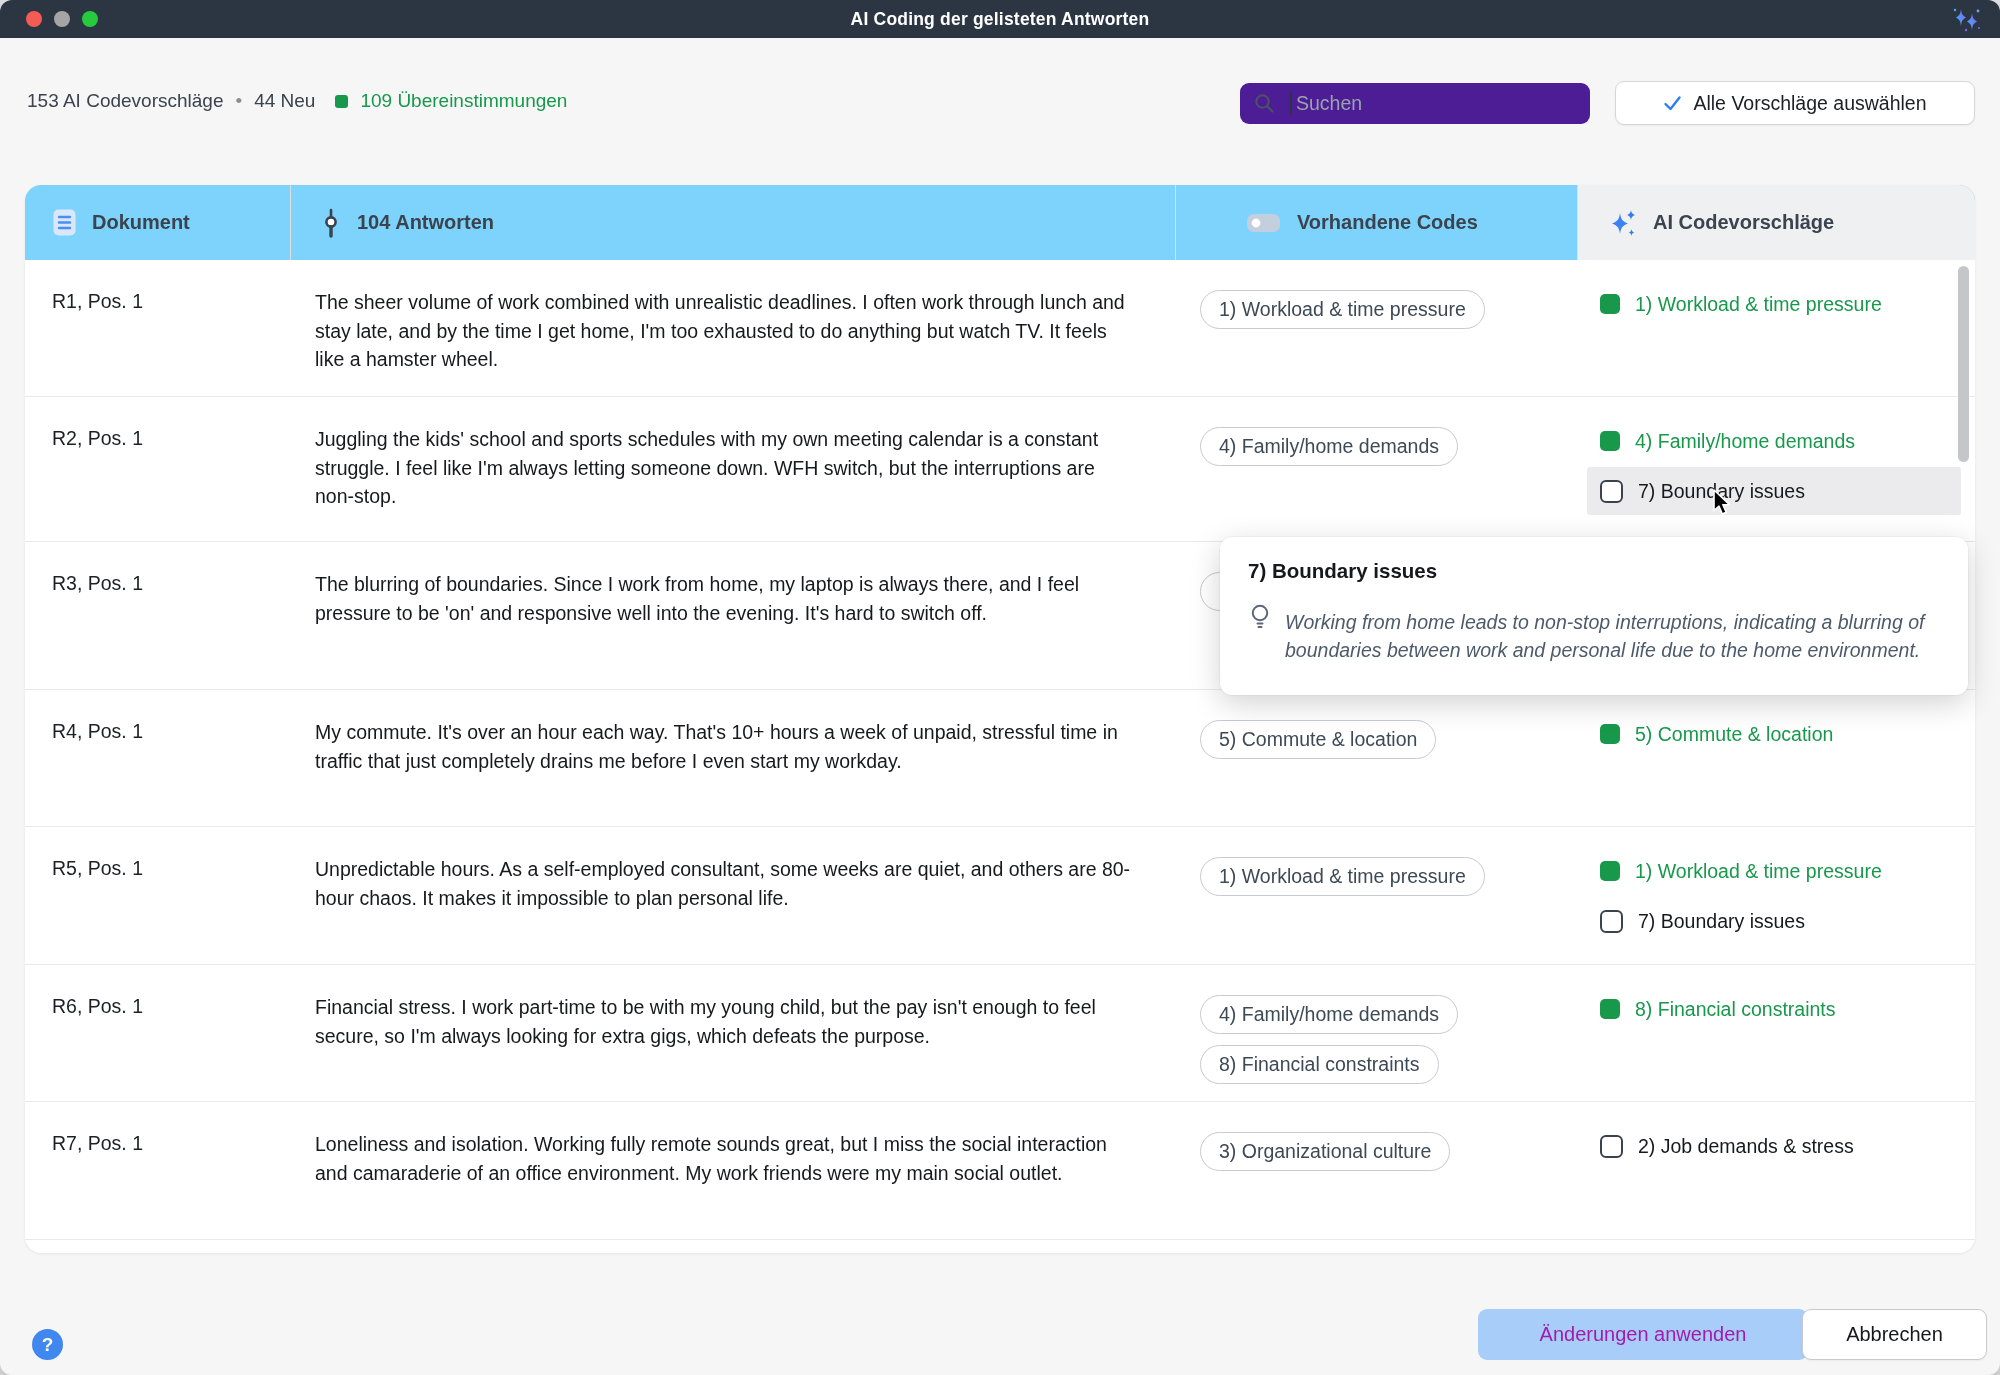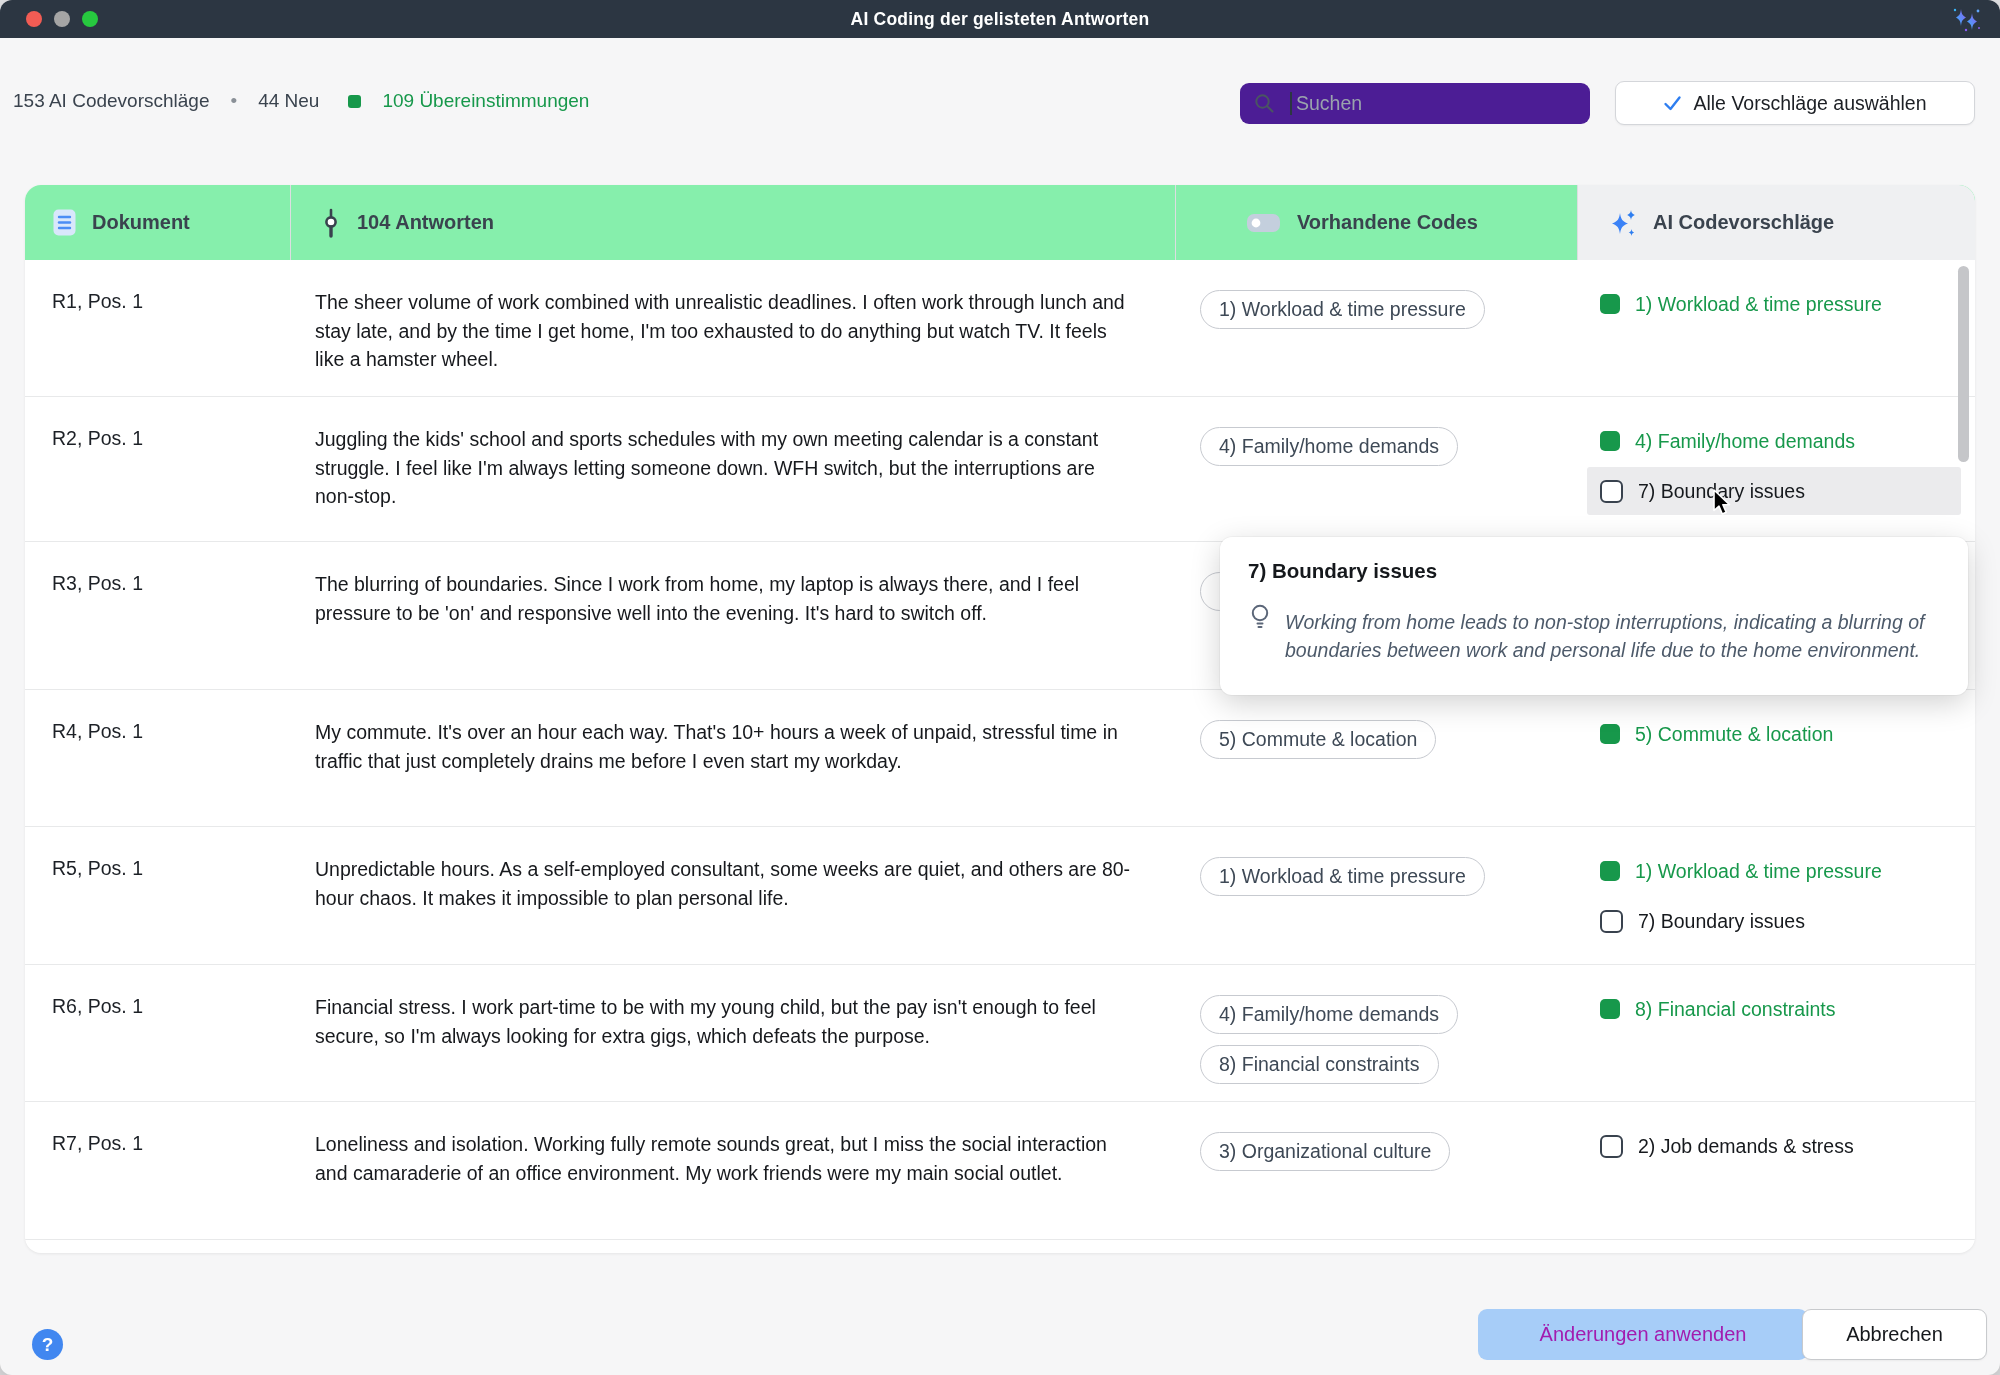--- a/index.html
+++ b/index.html
@@ -15,41 +15,41 @@
   .titlebar { position:absolute; left:0; top:0; width:2000px; height:38px; background:#2c3642; }
   .traffic { position:absolute; top:11px; width:16px; height:16px; border-radius:50%; }
   .t-red   { left:26px;  background:#f25c54; }
   .t-gray  { left:54px;  background:#a5a5a5; }
   .t-green { left:82px;  background:#27c93f; }
   .win-title { position:absolute; top:0; left:0; width:100%; height:38px; line-height:38px;
     text-align:center; color:#fff; font-size:17.5px; font-weight:700; letter-spacing:.2px; }
   .app-logo { position:absolute; right:18px; top:6px; width:32px; height:27px; }
 
   
-  .stats { position:absolute; left:13px; top:90px; display:flex; align-items:center; gap:21px;
+  .stats { position:absolute; left:27px; top:90px; display:flex; align-items:center; gap:12px;
     font-size:19px; color:#3a434e;justify-content:center; }
   .stats .dot-sep { color:#8a9097; font-size:19px; }
   .match-square { width:13px; height:13px; border-radius:3px; background:#17984b; display:inline-block; }
   .green-text { color:#17984b; }
 
   .search-box { position:absolute; left:1240px; top:83px; width:350px; height:41px;
     background:#4c1d95; border-radius:9px; }
   .search-box svg { position:absolute; left:13px; top:9px; }
   .caret { position:absolute; left:50px; top:9px; width:1.5px; height:23px; background:#2c3642; }
   .search-ph { position:absolute; left:56px; top:0; line-height:41px; font-size:19.5px; color:#9aa3ad; }
 
   .btn-select-all { position:absolute; left:1615px; top:81px; width:360px; height:44px;
     background:#fff; border:1px solid #d4d6da; border-radius:9px;
     display:flex; align-items:center; justify-content:center; gap:11px;
     font-size:19.5px; color:#1c1f24; box-shadow:0 1px 2px rgba(0,0,0,.05); cursor:default; }
 
   
   .card { position:absolute; left:25px; top:185px; width:1950px; height:1068px;
     background:#fff; border-radius:16px; box-shadow:0 1px 3px rgba(0,0,0,.07); overflow:hidden; }
-  .thead { position:absolute; left:0; top:0; width:1950px; height:75px; background:#86efac; }
+  .thead { position:absolute; left:0; top:0; width:1950px; height:75px; background:#7dd3fc; }
   .thead-ai { position:absolute; left:1552px; top:0; width:398px; height:75px; background:#eff0f2; border-radius:0 16px 0 0; }
   .th { position:absolute; top:0; height:75px; display:flex; align-items:center; gap:15px;
     font-size:20px; font-weight:700; color:#3a434e; }
   .th-doc { left:27px; }
   .th-ans { left:295px; }
   .th-codes { left:1221px; }
   .th-ai { left:1583px; }
   .th-divider { position:absolute; top:0; width:1px; height:75px; background:#dcdee1; }
 
   .rows { position:absolute; left:0; top:75px; width:1950px; }

